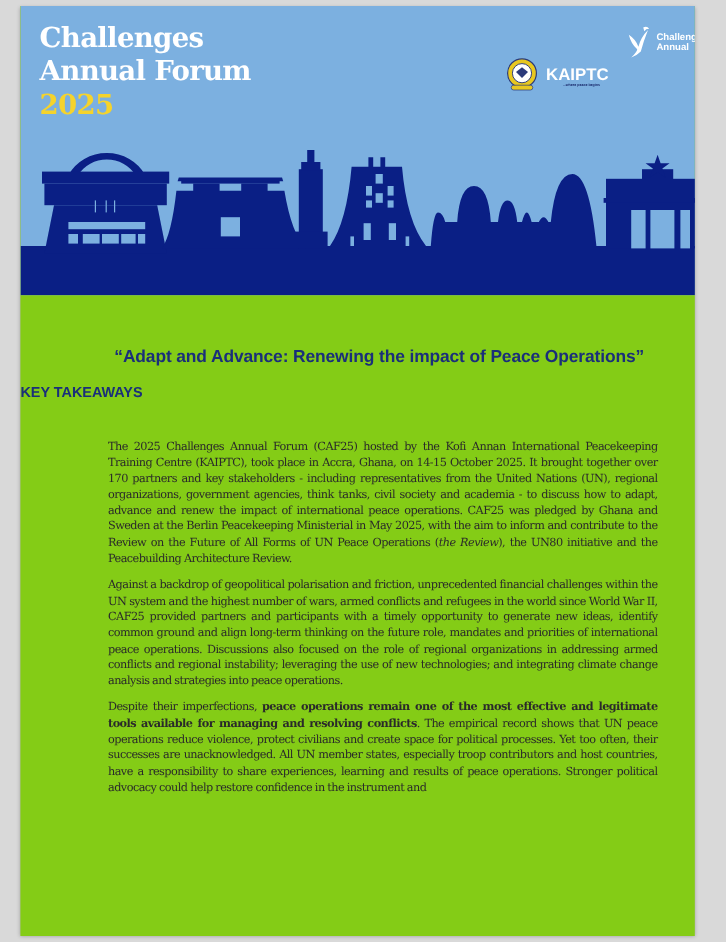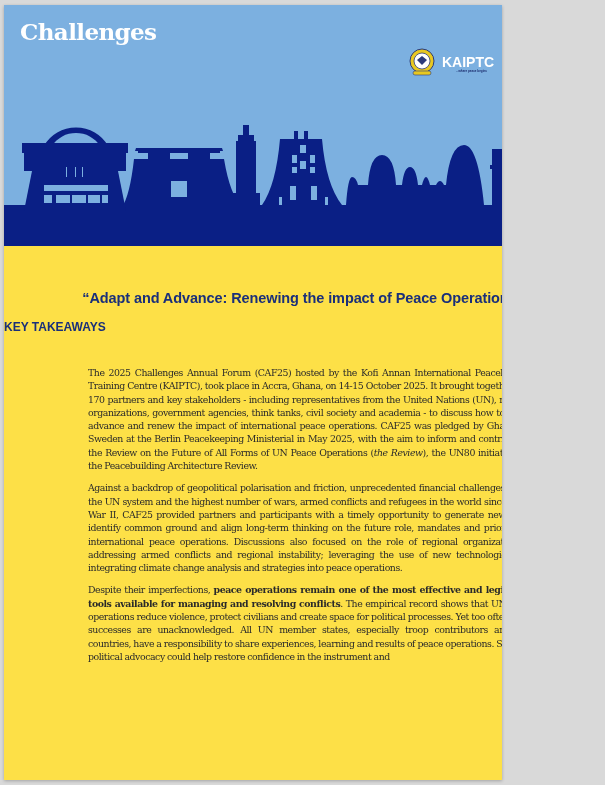--- a/index.html
+++ b/index.html
@@ -5,23 +5,23 @@
   html, body { margin: 0; padding: 0; }
   body {
     width: 605px; height: 785px;
     background: #d9d9d9;
     position: relative;
     overflow: hidden;
     font-family: "Liberation Serif", serif;
   }
   .page {
     position: absolute;
-    left: 4px; top: 5px;
-    width: 498px; height: 775px;
-    background: #fde047;
+    left: 17px; top: 5px;
+    width: 562px; height: 775px;
+    background: #84cc16;
     box-shadow: 0 1px 3px rgba(0,0,0,0.25);
     overflow: hidden;
   }
   .banner {
     position: absolute;
     left: 0; top: 0;
     width: 598px; height: 241px;
     background: #7cb0e0;
   }
   .title {
@@ -89,21 +89,21 @@
     left: 72px; top: 361px;
     width: 459px;
     font-family: "DejaVu Serif", serif;
     font-size: 9.4px;
     line-height: 13.3px;
     color: #2a2a2a;
     text-align: justify;
     letter-spacing: -0.45px;
     word-spacing: -0.3px;
   }
-  .body-text p { margin: 0 0 9px 12px; }
+  .body-text p { margin: 0 0 9px 1px; }
   .body-text b { font-weight: bold; }
 </style>
 </head>
 <body>
 
 <div class="page">
 
   <div class="banner">
 
     <svg class="skyline" width="598" height="241" viewBox="0 0 598 241">
@@ -157,20 +157,22 @@
         <rect x="275" y="192" width="3" height="8"></rect>
         <rect x="321" y="192" width="3" height="8"></rect>
         <rect x="509" y="170" width="12" height="32"></rect>
         <rect x="525" y="170" width="20" height="32"></rect>
         <rect x="550" y="170" width="8" height="32"></rect>
       </g>
     </svg>
 
     <div class="title">
       <div>Challenges</div>
+      <div>Annual Forum</div>
+      <div class="year">2025</div>
     </div>
 
     <div class="logos">
       <div class="kaiptc">
         <svg class="emblem" viewBox="0 0 30 30">
           <circle cx="15" cy="14" r="12" fill="#e8c820" stroke="#2b3a7a" stroke-width="1"></circle>
           <circle cx="15" cy="14" r="8" fill="#ffffff" stroke="#2b3a7a" stroke-width="0.8"></circle>
           <path d="M10 13 L15 9 L20 13 L15 18 Z" fill="#2b3a7a"></path>
           <rect x="6" y="24" width="18" height="4" rx="2" fill="#e8c820" stroke="#2b3a7a" stroke-width="0.6"></rect>
         </svg>

